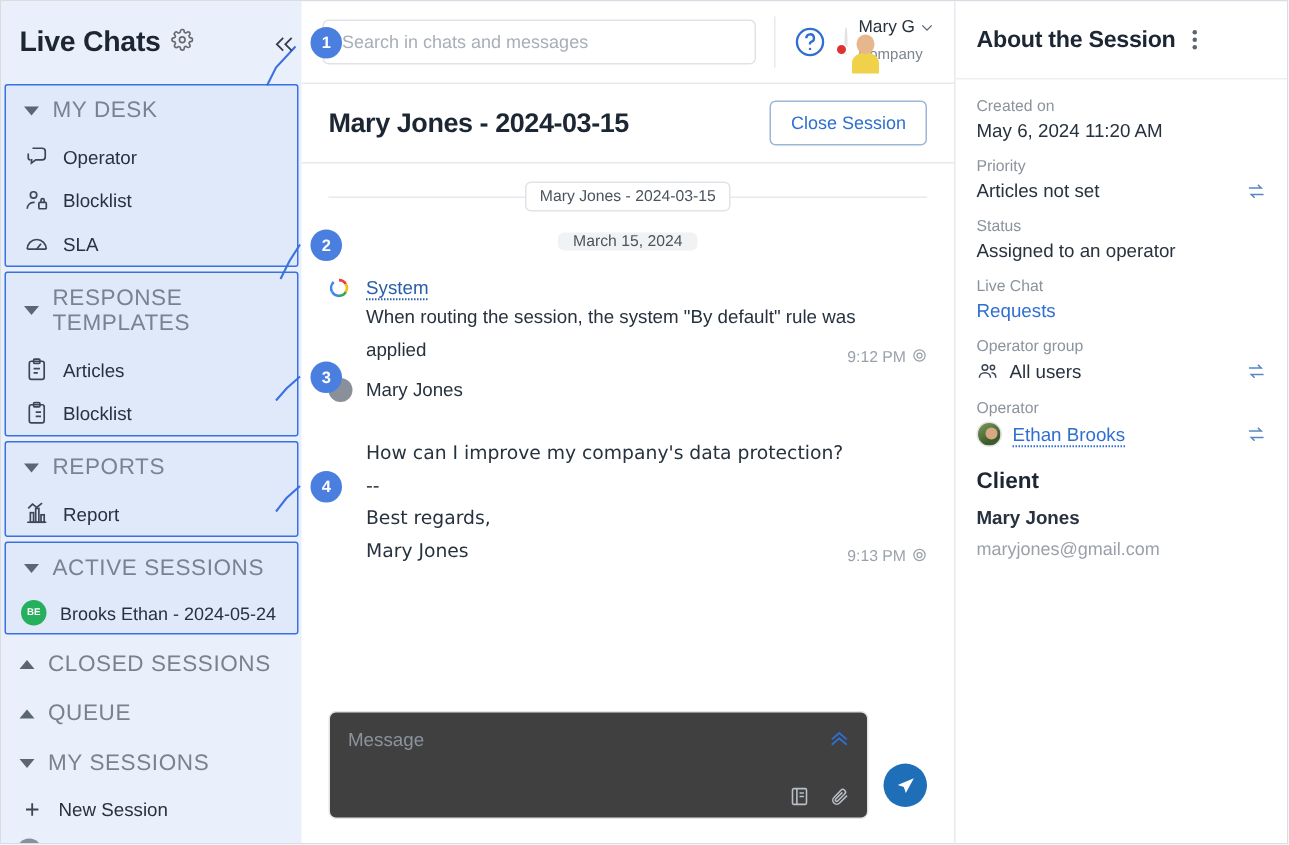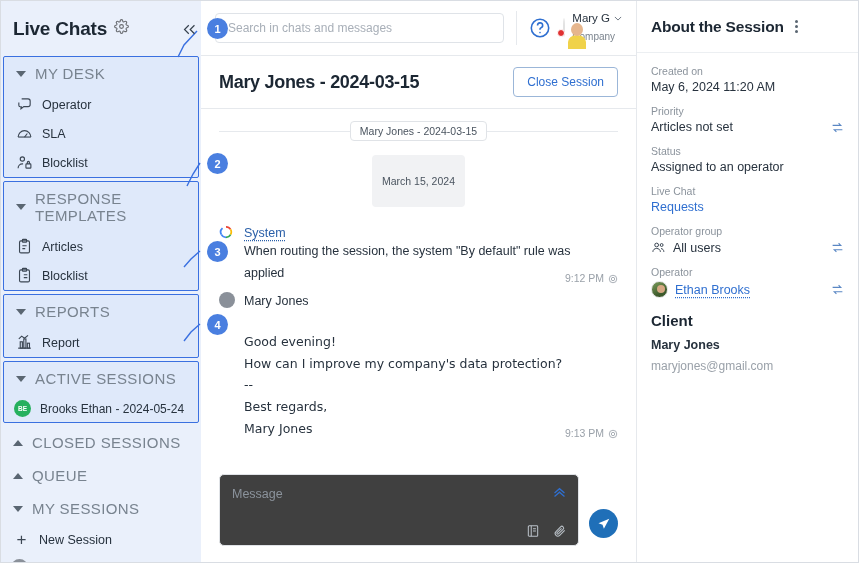--- a/index.html
+++ b/index.html
@@ -129,36 +129,36 @@
   }
 
   .chat-body { flex: 1; padding: 12px 18px 0 18px; overflow: hidden; position: relative; }
   .chip-row { display: flex; align-items: center; gap: 0; margin-bottom: 14px; }
   .chip-line { flex: 1; height: 1px; background: #e6e9ed; }
   .chip {
     border: 1px solid #e0e3e7; border-radius: 4px; background: #fff;
     font-size: 10.5px; color: #4a545f; padding: 3px 9px; white-space: nowrap;
   }
   .date-chip-row { display: flex; justify-content: center; margin-bottom: 16px; }
-  .date-chip { background: #f1f2f4; border-radius: 4px; font-size: 10.5px; color: #4a545f; padding: 20px 10px; }
+  .date-chip { background: #f1f2f4; border-radius: 4px; font-size: 10.5px; color: #4a545f; padding: 0 10px; }
 
   .msg { display: flex; gap: 9px; margin-bottom: 4px; }
   .msg-ic { width: 16px; flex: 0 0 16px; padding-top: 2px; }
   .msg-av { width: 16px; height: 16px; border-radius: 50%; background: #8a9099; flex: 0 0 16px; margin-top: 1px; }
   .msg-main { flex: 1; min-width: 0; }
   .msg-author {
     font-size: 12.5px; color: #2a5fa8;
     text-decoration: underline; text-decoration-style: dotted;
     text-underline-offset: 3px; cursor: pointer; display: inline-block;
   }
   .msg-author.plain { color: #27323e; text-decoration: none; }
   .msg-line { font-size: 12.5px; color: #27323e; line-height: 1.75; }
   .msg-line.mono { font-family: "DejaVu Sans", sans-serif; }
   .msg-foot { display: flex; align-items: flex-end; justify-content: space-between; gap: 8px; }
-  .time { font-size: 10.5px; color: #9aa1a9; display: flex; align-items: flex-end; gap: 4px; white-space: nowrap; padding-bottom: 1px; }
+  .time { font-size: 10.5px; color: #9aa1a9; display: flex; align-items: flex-start; gap: 4px; white-space: nowrap; padding-bottom: 1px; }
   .tick { width: 10px; height: 10px; }
 
   .composer-wrap { padding: 10px 18px 16px 18px; display: flex; align-items: flex-end; gap: 10px; }
   .composer {
     flex: 1; height: 72px; border: 1px solid #e0e3e7; border-radius: 5px;
     position: relative; background: #404040; padding: 9px 12px;
   }
   .composer-ph { font-size: 12.5px; color: #8b939c; }
   .expand-ic { position: absolute; right: 10px; top: 8px; width: 17px; height: 17px; color: #2f6fd0; cursor: pointer; }
   .comp-tools { position: absolute; right: 11px; bottom: 7px; display: flex; gap: 13px; }
@@ -241,34 +241,34 @@
         </div>
         <div class="sb-item">
           <svg class="ic" viewBox="0 0 24 24" fill="none" stroke="currentColor" stroke-width="1.6">
             <path d="M8 4h9a3 3 0 0 1 3 3v5a3 3 0 0 1-3 3H11l-4 3v-3H8"></path>
             <path d="M4 9v4a2 2 0 0 0 2 2"></path>
           </svg>
           <span>Operator</span>
         </div>
         <div class="sb-item">
           <svg class="ic" viewBox="0 0 24 24" fill="none" stroke="currentColor" stroke-width="1.6">
-            <path d="M3 17a9 9 0 0 1 18 0"></path>
-            <path d="M3 17h18"></path>
-            <path d="M12 17l4-5"></path>
-          </svg>
-          <span>SLA</span>
-        </div>
-        <div class="sb-item">
-          <svg class="ic" viewBox="0 0 24 24" fill="none" stroke="currentColor" stroke-width="1.6">
             <circle cx="9" cy="7" r="3"></circle>
             <path d="M3 20c0-3.3 2.7-6 6-6h1"></path>
             <rect x="14" y="14" width="7" height="6" rx="1"></rect>
             <path d="M16 14v-2a1.5 1.5 0 0 1 3 0v2"></path>
           </svg>
           <span>Blocklist</span>
+        </div>
+        <div class="sb-item">
+          <svg class="ic" viewBox="0 0 24 24" fill="none" stroke="currentColor" stroke-width="1.6">
+            <path d="M3 17a9 9 0 0 1 18 0"></path>
+            <path d="M3 17h18"></path>
+            <path d="M12 17l4-5"></path>
+          </svg>
+          <span>SLA</span>
         </div>
       </div>
 
       <div class="sb-group boxed">
         <div class="sb-sec">
           <span class="caret down"></span>
           <span>RESPONSE TEMPLATES</span>
         </div>
         <div class="sb-item">
           <svg class="ic" viewBox="0 0 24 24" fill="none" stroke="currentColor" stroke-width="1.6">
@@ -418,21 +418,20 @@
             </span>
           </div>
         </div>
       </div>
 
       <div class="msg" style="margin-top:6px;">
         <span class="msg-av"></span>
         <div class="msg-main">
           <span class="msg-author plain">Mary Jones</span>
           <div class="msg-line">&nbsp;</div>
-          <div class="msg-line mono">Good evening!</div>
           <div class="msg-line mono">How can I improve my company's data protection?</div>
           <div class="msg-line mono">--</div>
           <div class="msg-line mono">Best regards,</div>
           <div class="msg-foot">
             <div class="msg-line mono">Mary Jones</div>
             <span class="time">
               <span>9:13 PM</span>
               <svg class="tick" viewBox="0 0 24 24" fill="none" stroke="#9aa1a9" stroke-width="2">
                 <circle cx="12" cy="12" r="9"></circle>
                   <circle cx="12" cy="12" r="4"></circle>

